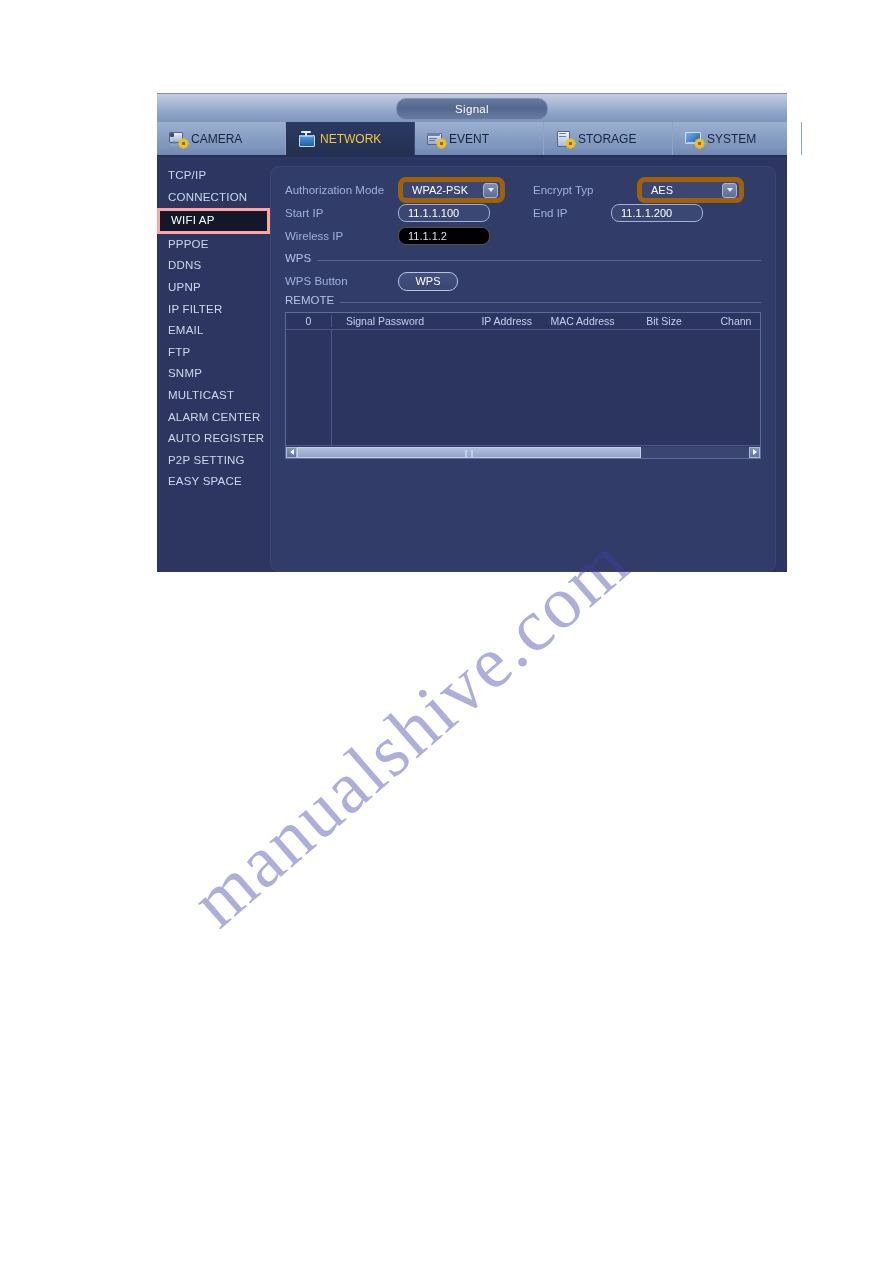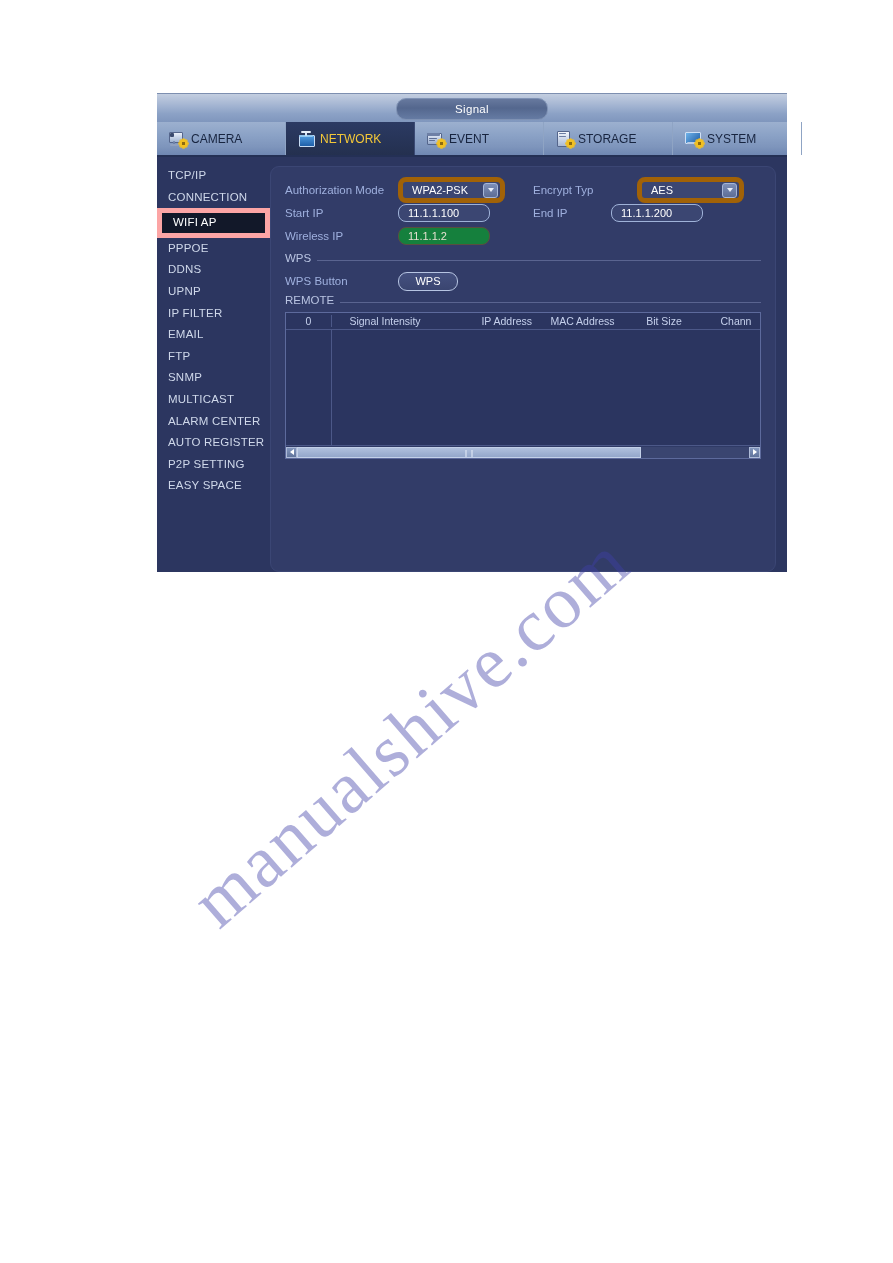--- a/index.html
+++ b/index.html
@@ -137,21 +137,21 @@
     font-size: 11.5px;
     color: #cfd8ea;
     letter-spacing: .2px;
     cursor: pointer;
     white-space: nowrap;
   }
   .side-item.active {
     background: #121829;
     color: #ffffff;
     border-top: 1px solid #3c4straight;
-    border: 5px solid #fca5a5;
+    border: 3px solid #fca5a5;
     height: 19.6px;
     line-height: 19.6px;
   }
 
   
   .content {
     position: relative;
     margin: 9px 11px 0 0;
     flex: 1;
     background: #323c68;
@@ -210,21 +210,21 @@
     line-height: 16px;
     padding: 0 9px;
     box-sizing: content-box;
     white-space: nowrap;
     overflow: hidden;
     cursor: text;
   }
   .tf.w-ssid   { width: 72px; }
   .tf.w-ip     { width: 72px; }
   .tf.dis {
-    background: #15803d;
+    background: #000000;
     border-color: #57503f;
     color: #e5e0d0;
   }
   .tf.pw {
     width: 72px;
     background: #3b352c;
     border: 1px solid #5a5240;
     color: #ffffff;
   }
 
@@ -553,21 +553,21 @@
       </div>
 
       <div class="sect" style="margin-top:2px;">
         <span class="sect-label">REMOTE</span>
         <span class="sect-rule"></span>
       </div>
 
       <div class="tbl-wrap">
         <div class="tbl-head">
           <span class="th idx">0</span>
-          <span class="th c1">Signal Intensity</span>
+          <span class="th c1">Signal Password</span>
           <span class="th c2">IP Address</span>
           <span class="th c3">MAC Address</span>
           <span class="th c4">Bit Size</span>
           <span class="th c5">Chann</span>
         </div>
         <div class="tbl-body">
           <span class="vsep"></span>
         </div>
         <div class="hscroll">
           <span class="sbtn left">

